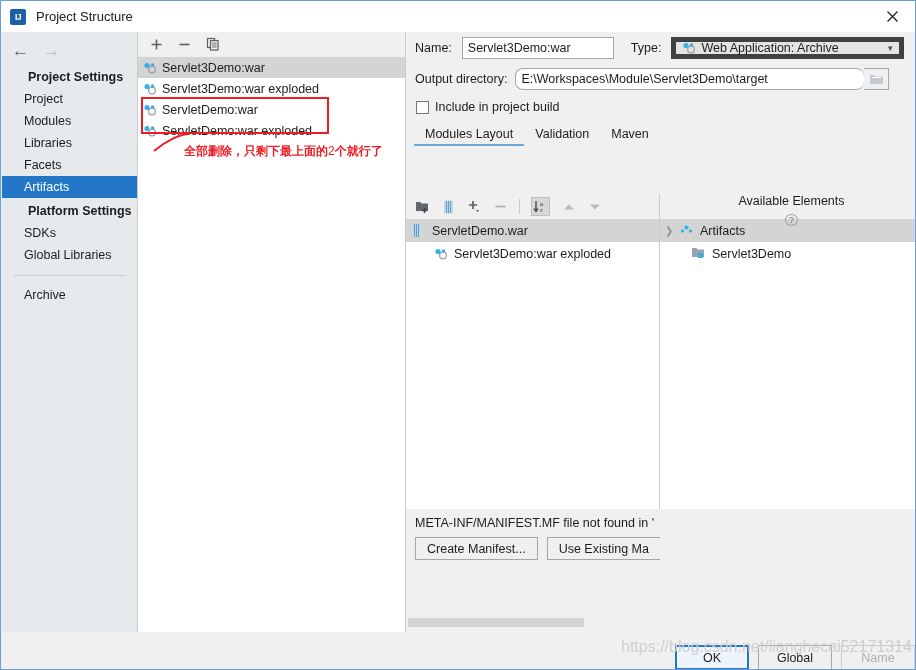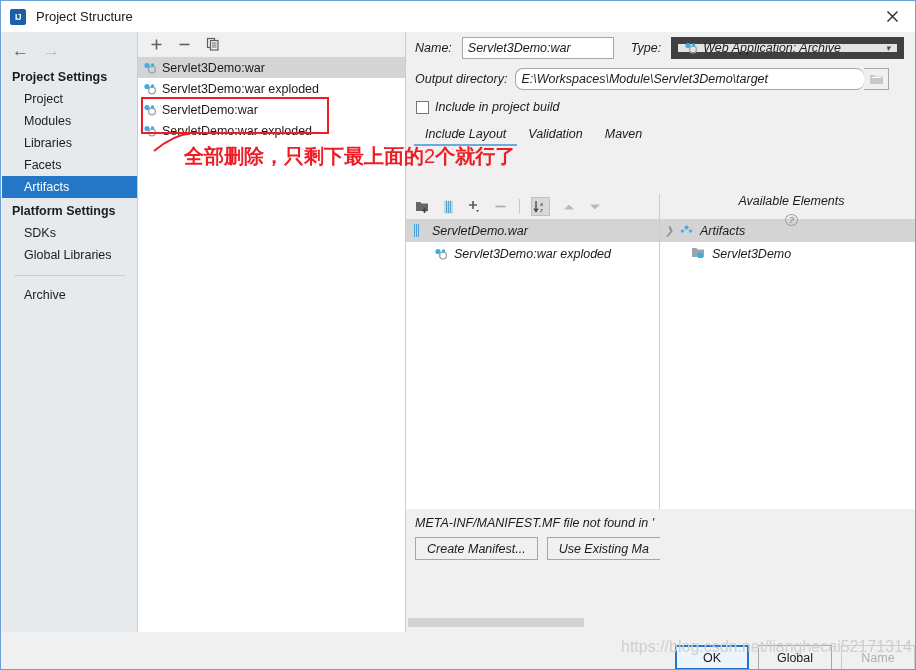--- a/index.html
+++ b/index.html
@@ -54,20 +54,21 @@
   }
   .nav-arrows {
     height: 36px; display: flex; align-items: center; padding-left: 10px; gap: 14px;
   }
   .nav-arrows .arrow { font-size: 17px; line-height: 1; cursor: default; }
   .arrow.back { color: #5b6168; }
   .arrow.fwd  { color: #b7bcc1; }
   .nav-group-title {
     font-size: 12.5px; font-weight: bold; color: #1c1c1c;
     padding: 2px 0 4px 10px;
+    margin-left: 16px;
   }
   .nav-item {
     height: 22px; line-height: 22px; padding-left: 22px;
     font-size: 12.5px; color: #1c1c1c; cursor: default;
     white-space: nowrap;
   }
   .nav-item.selected { background: #2476c7; color: #ffffff; }
   .nav-sep {
     height: 1px; background: #c8ced3; margin: 9px 12px 8px 12px;
   }
@@ -93,45 +94,44 @@
   .artifact-row.selected { background: #d4d4d4; }
   .art-icon { width: 16px; height: 16px; margin-right: 4px; flex: 0 0 auto; }
 
   
   .red-box {
     position: absolute; left: 140px; top: 96px; width: 188px; height: 37px;
     border: 2.5px solid #ee1c25; pointer-events: none;
   }
   .red-note {
     position: absolute; left: 183px; top: 142px;
-    color: #ee1c25; font-weight: bold; font-size: 20px;
+    color: #ee1c25; font-weight: bold; font-size: 12px;
     white-space: nowrap; pointer-events: none;
     font-family: "DejaVu Sans", sans-serif;
   }
   .red-note .num { font-weight: normal; font-family: "Liberation Sans", sans-serif; }
   .red-leader {
     position: absolute; left: 150px; top: 131px; pointer-events: none;
   }
 
   
   .detail {
     position: absolute; left: 405px; top: 31px; width: 510px; height: 600px;
     background: #f0f0f0;
-    font-style: italic;
   }
   .form-row { display: flex; align-items: center; height: 32px; padding-left: 9px; }
   .lbl { font-size: 12.5px; color: #1c1c1c; white-space: nowrap; }
   .txtinput {
     height: 22px; background: #ffffff; border: 1px solid #a6a6a6;
     font-size: 12.5px; color: #1c1c1c;
     display: flex; align-items: center; padding: 0 5px;
     font-family: "Liberation Sans", sans-serif;
   }
   .combo {
-    height: 22px; background: #e3e3e3; border: 7px solid #404040;
+    height: 22px; background: #e3e3e3; border: 5px solid #404040;
     display: flex; align-items: center; padding: 0 4px 0 5px;
     font-size: 12.5px; position: relative;
   }
   .combo .chev { position: absolute; right: 7px; color: #4a4a4a; font-size: 9px; }
   .browse-btn {
     width: 25px; height: 22px; background: #f0f0f0; border: 1px solid #a6a6a6;
     border-left: none; display: flex; align-items: center; justify-content: center;
   }
   .cbrow { display: flex; align-items: center; gap: 6px; padding-left: 10px; height: 26px; }
   .cbox {
@@ -356,21 +356,21 @@
         </svg>
       </div>
     </div>
 
     <div class="cbrow">
       <span class="cbox"></span>
       <span class="lbl">Include in project build</span>
     </div>
 
     <div class="tabs">
-      <div class="tab active">Include Layout</div>
+      <div class="tab active">Modules Layout</div>
       <div class="tab">Validation</div>
       <div class="tab">Maven</div>
     </div>
 
     <div class="panes">
 
       <div class="pane-left">
         <div class="pane-toolbar">
           <span class="tb-ico">
             <svg width="15" height="14" viewBox="0 0 15 14">

